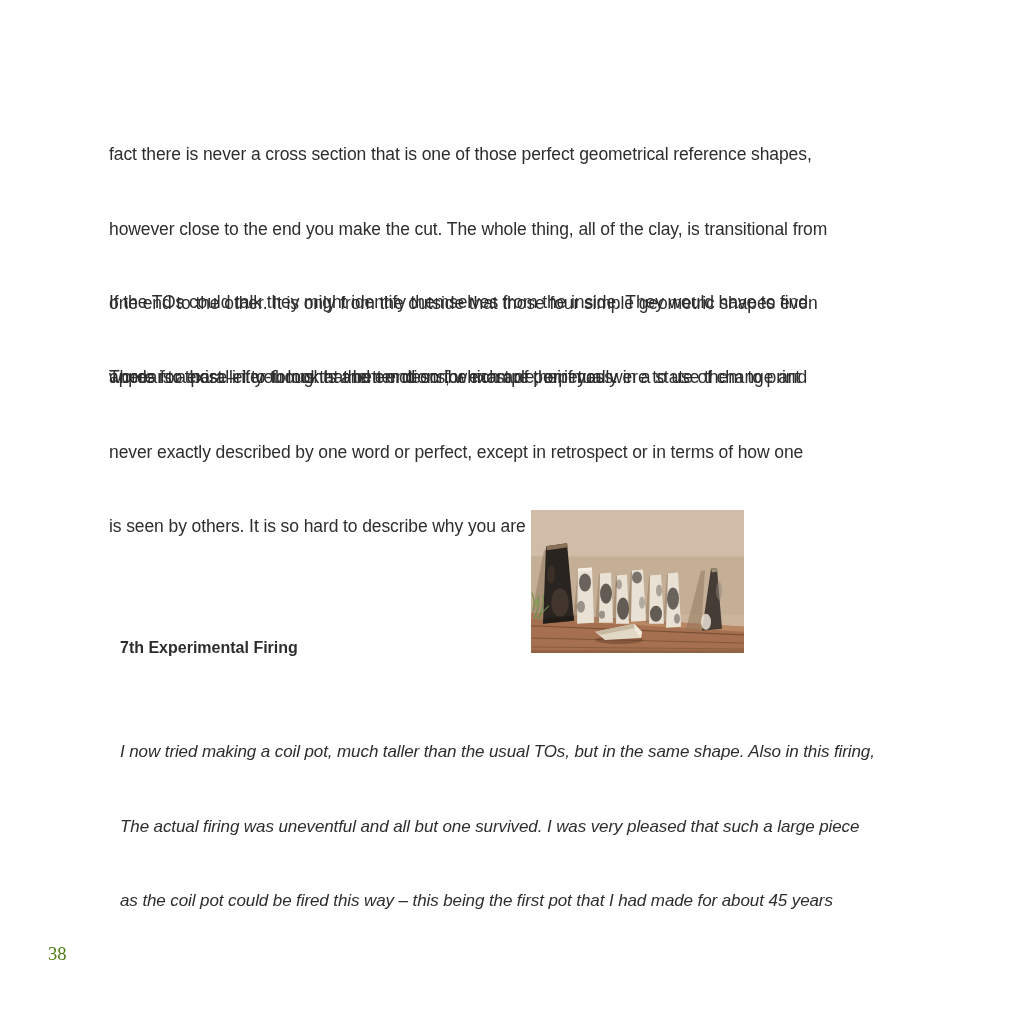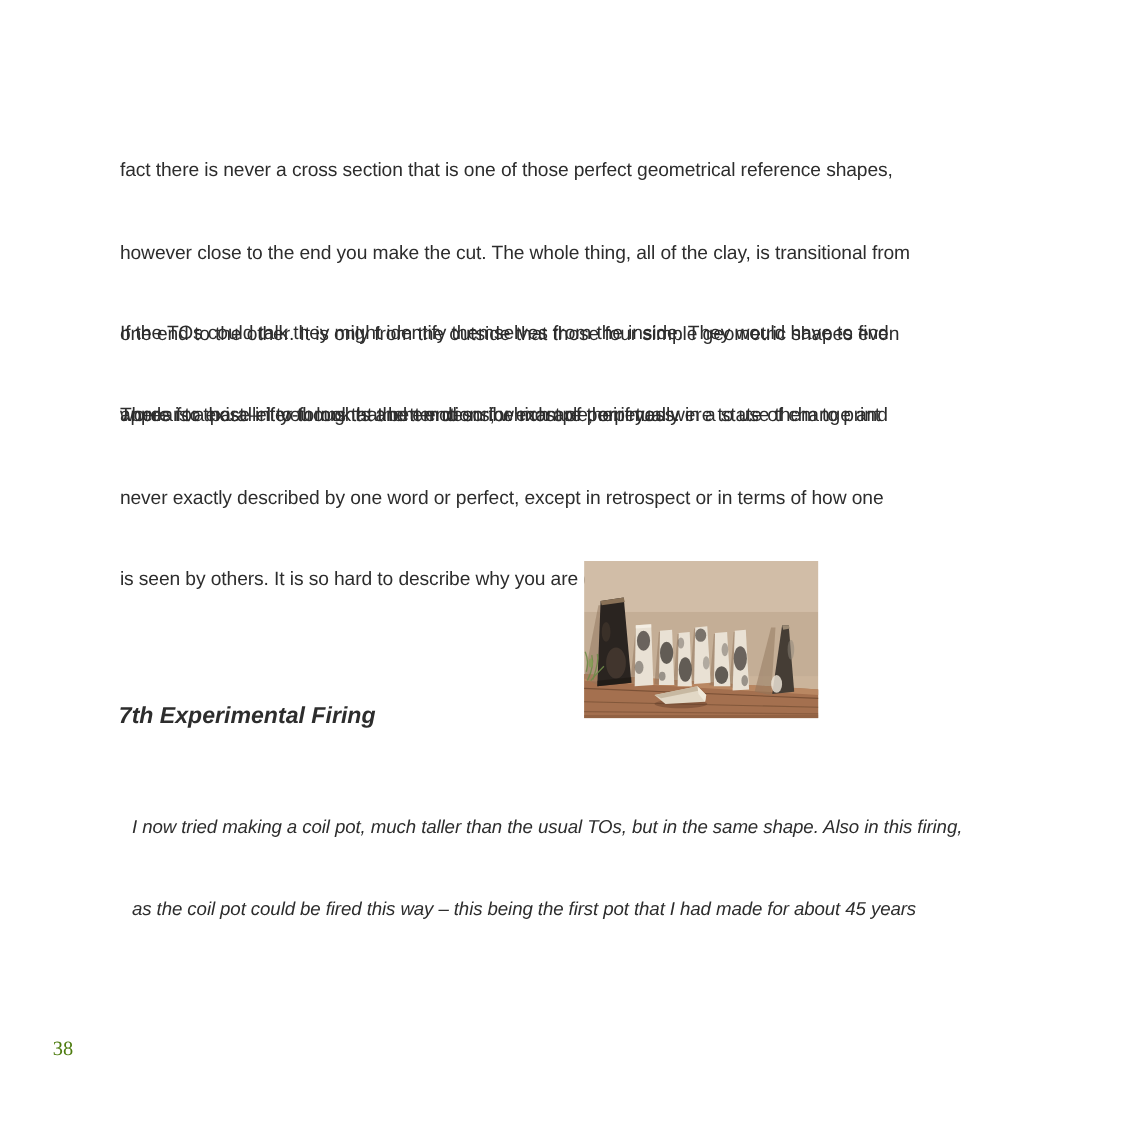--- a/index.html
+++ b/index.html
@@ -21,22 +21,22 @@
     white-space: pre;
   }
   .p1 { top: 93px; }
   .p2 { top: 241px; }
   .p3 { top: 316px; }
   .italicp {
     left: 120px; top: 691px;
     font-style: italic; font-size: 17px;
   }
   .heading {
-    position: absolute; left: 108px; top: 639px; margin: 0;
-    font-style: italic; font-weight: 600; font-size: 21px;
+    position: absolute; left: 120px; top: 639px; margin: 0;
+    font-weight: 600; font-size: 16px;
     color: var(--text, #2d2d2d);
     letter-spacing: 0;
   }
   .photo {
     position: absolute; left: 531px; top: 510px;
     width: 213px; height: 143px; margin: 0;
   }
   .photo svg { display: block; width: 100%; height: 100%; }
   .pagenum {
     position: absolute; left: 48px; top: 944px;
@@ -159,19 +159,20 @@
         <path d="M8,107 C10,101 14,90 12,84"></path>
         <ellipse cx="6" cy="92" rx="2" ry="4" fill="#7fa050" stroke="none" opacity="0.8"></ellipse>
       </g>
     </svg>
   </figure>
 
   <h2 class="heading">7th Experimental Firing</h2>
 
   <section class="para italicp">
     <div>I now tried making a coil pot, much taller than the usual TOs, but in the same shape. Also in this firing,</div>
+    <div>The actual firing was uneventful and all but one survived. I was very pleased that such a large piece</div>
     <div>as the coil pot could be fired this way – this being the first pot that I had made for about 45 years</div>
     
   </section>
 
   <div class="pagenum">38</div>
 
 </div>
 
 </body></html>

